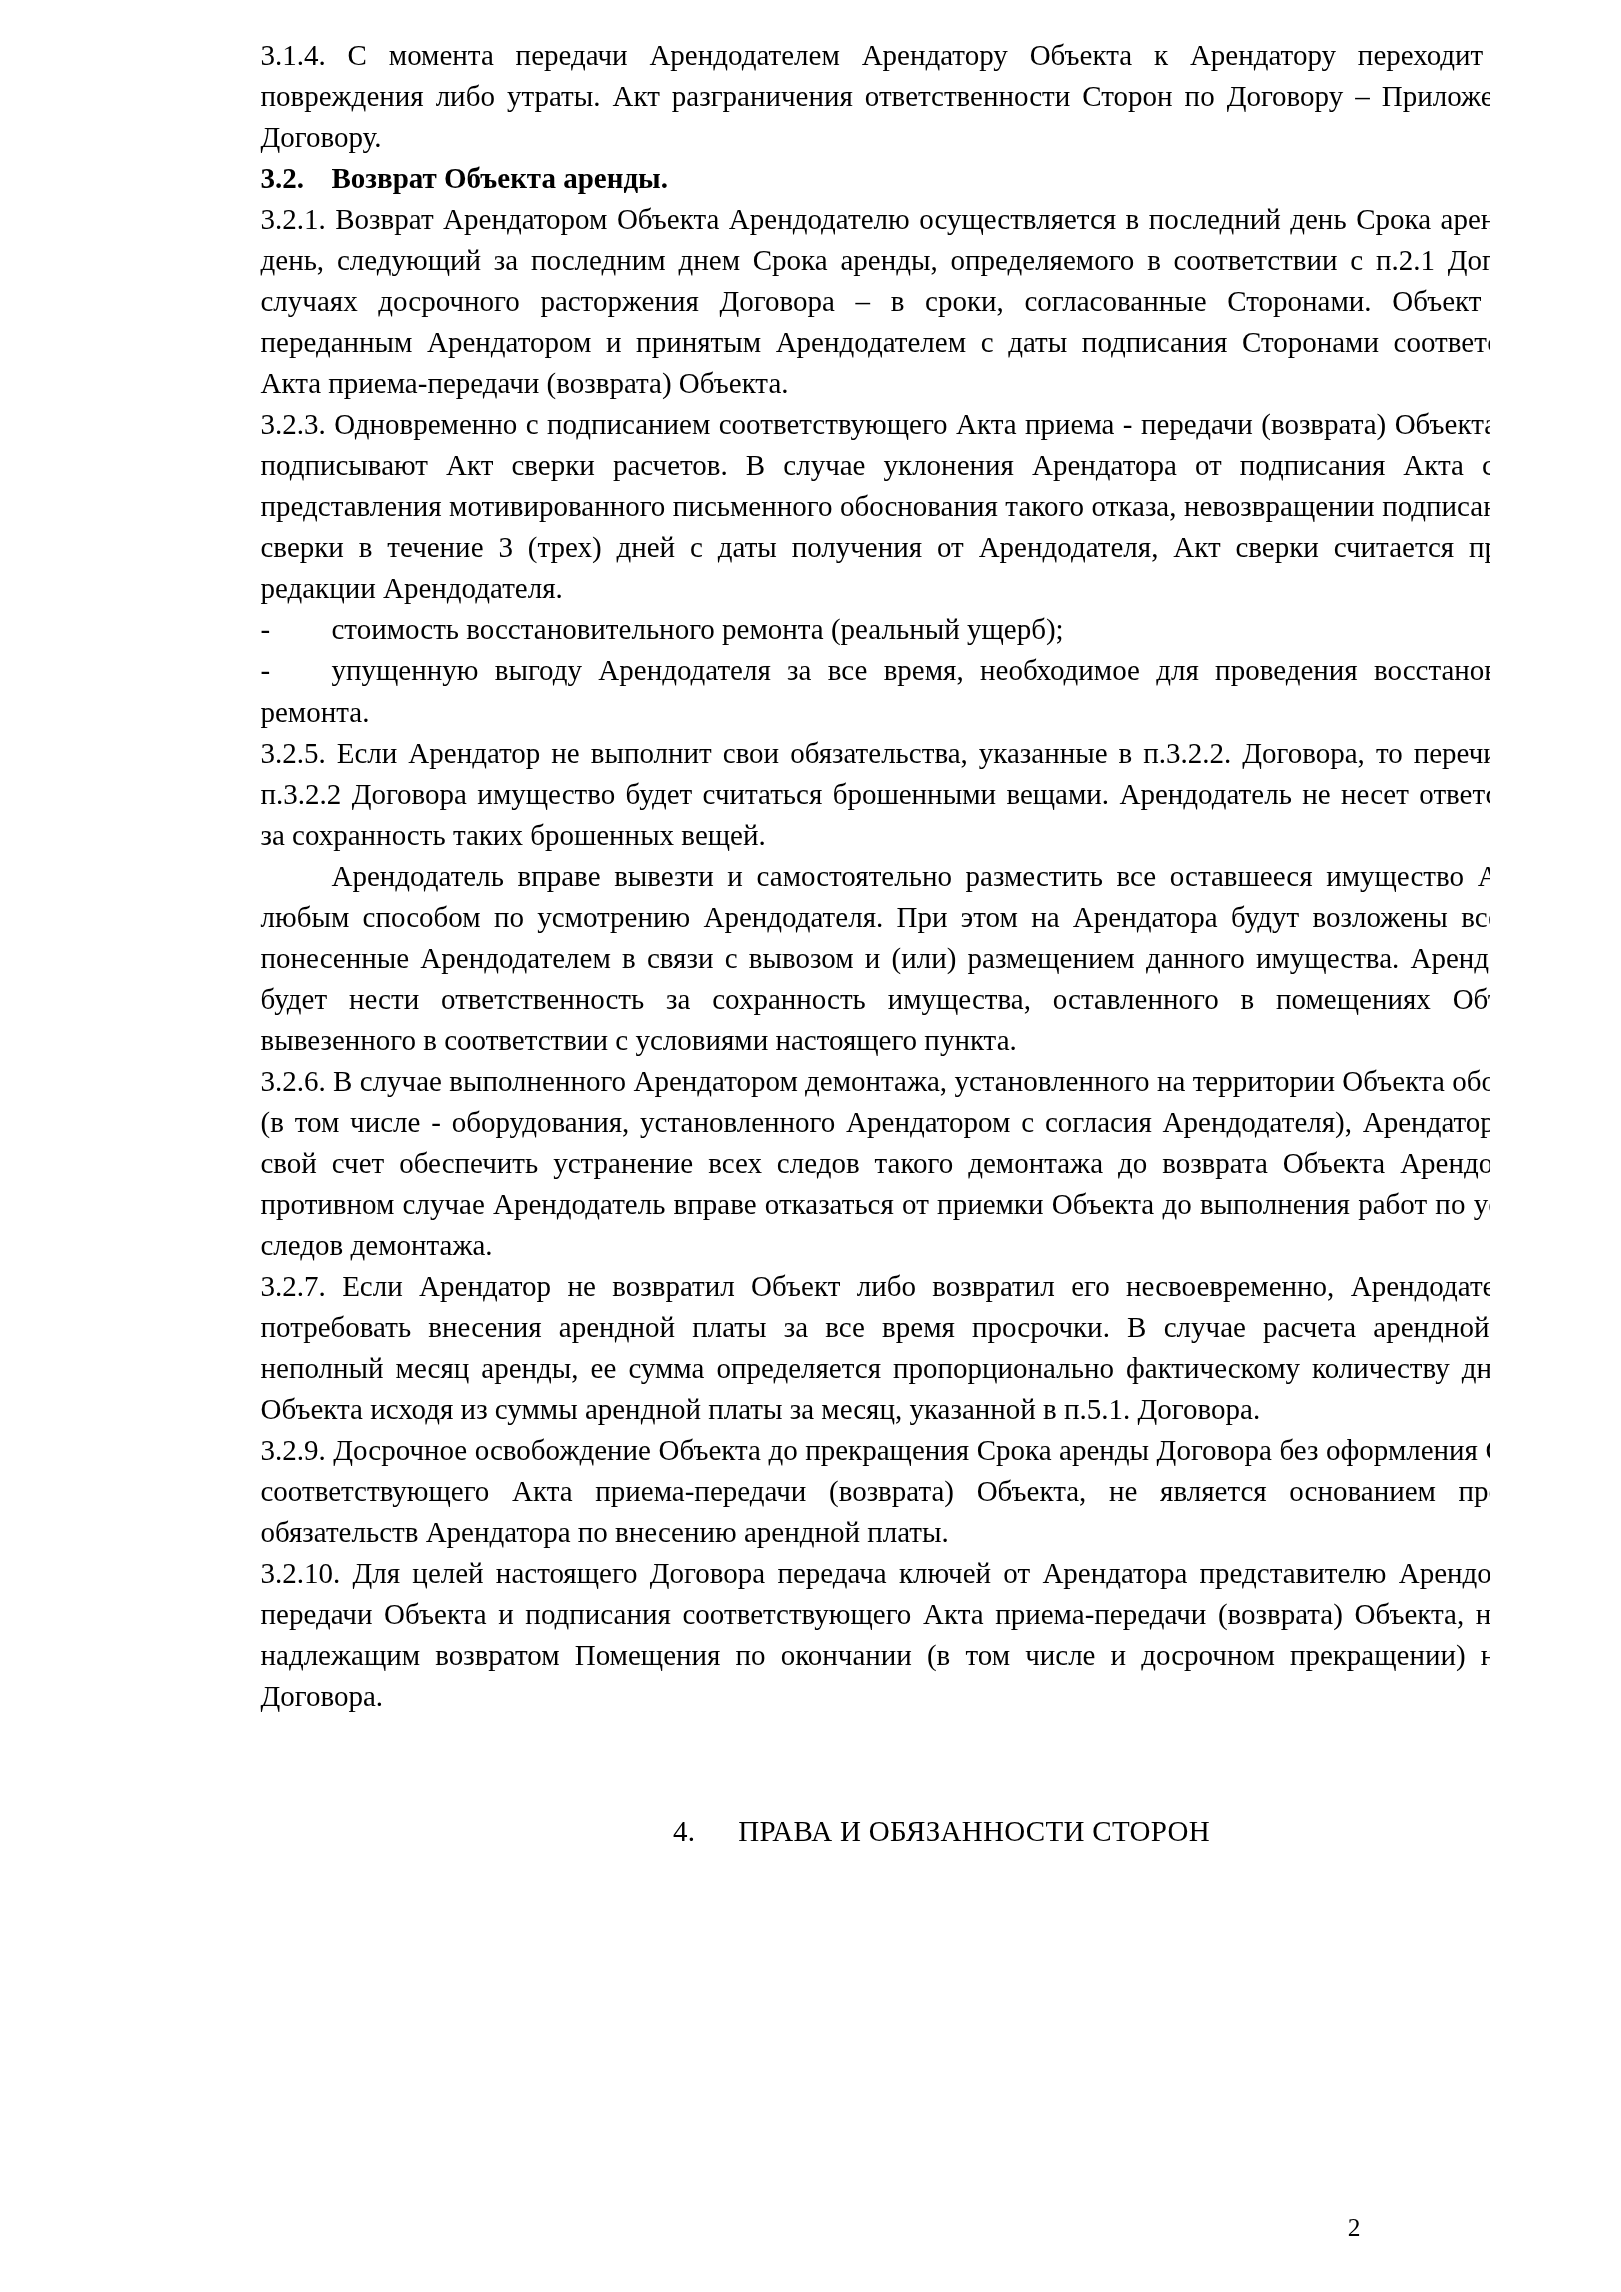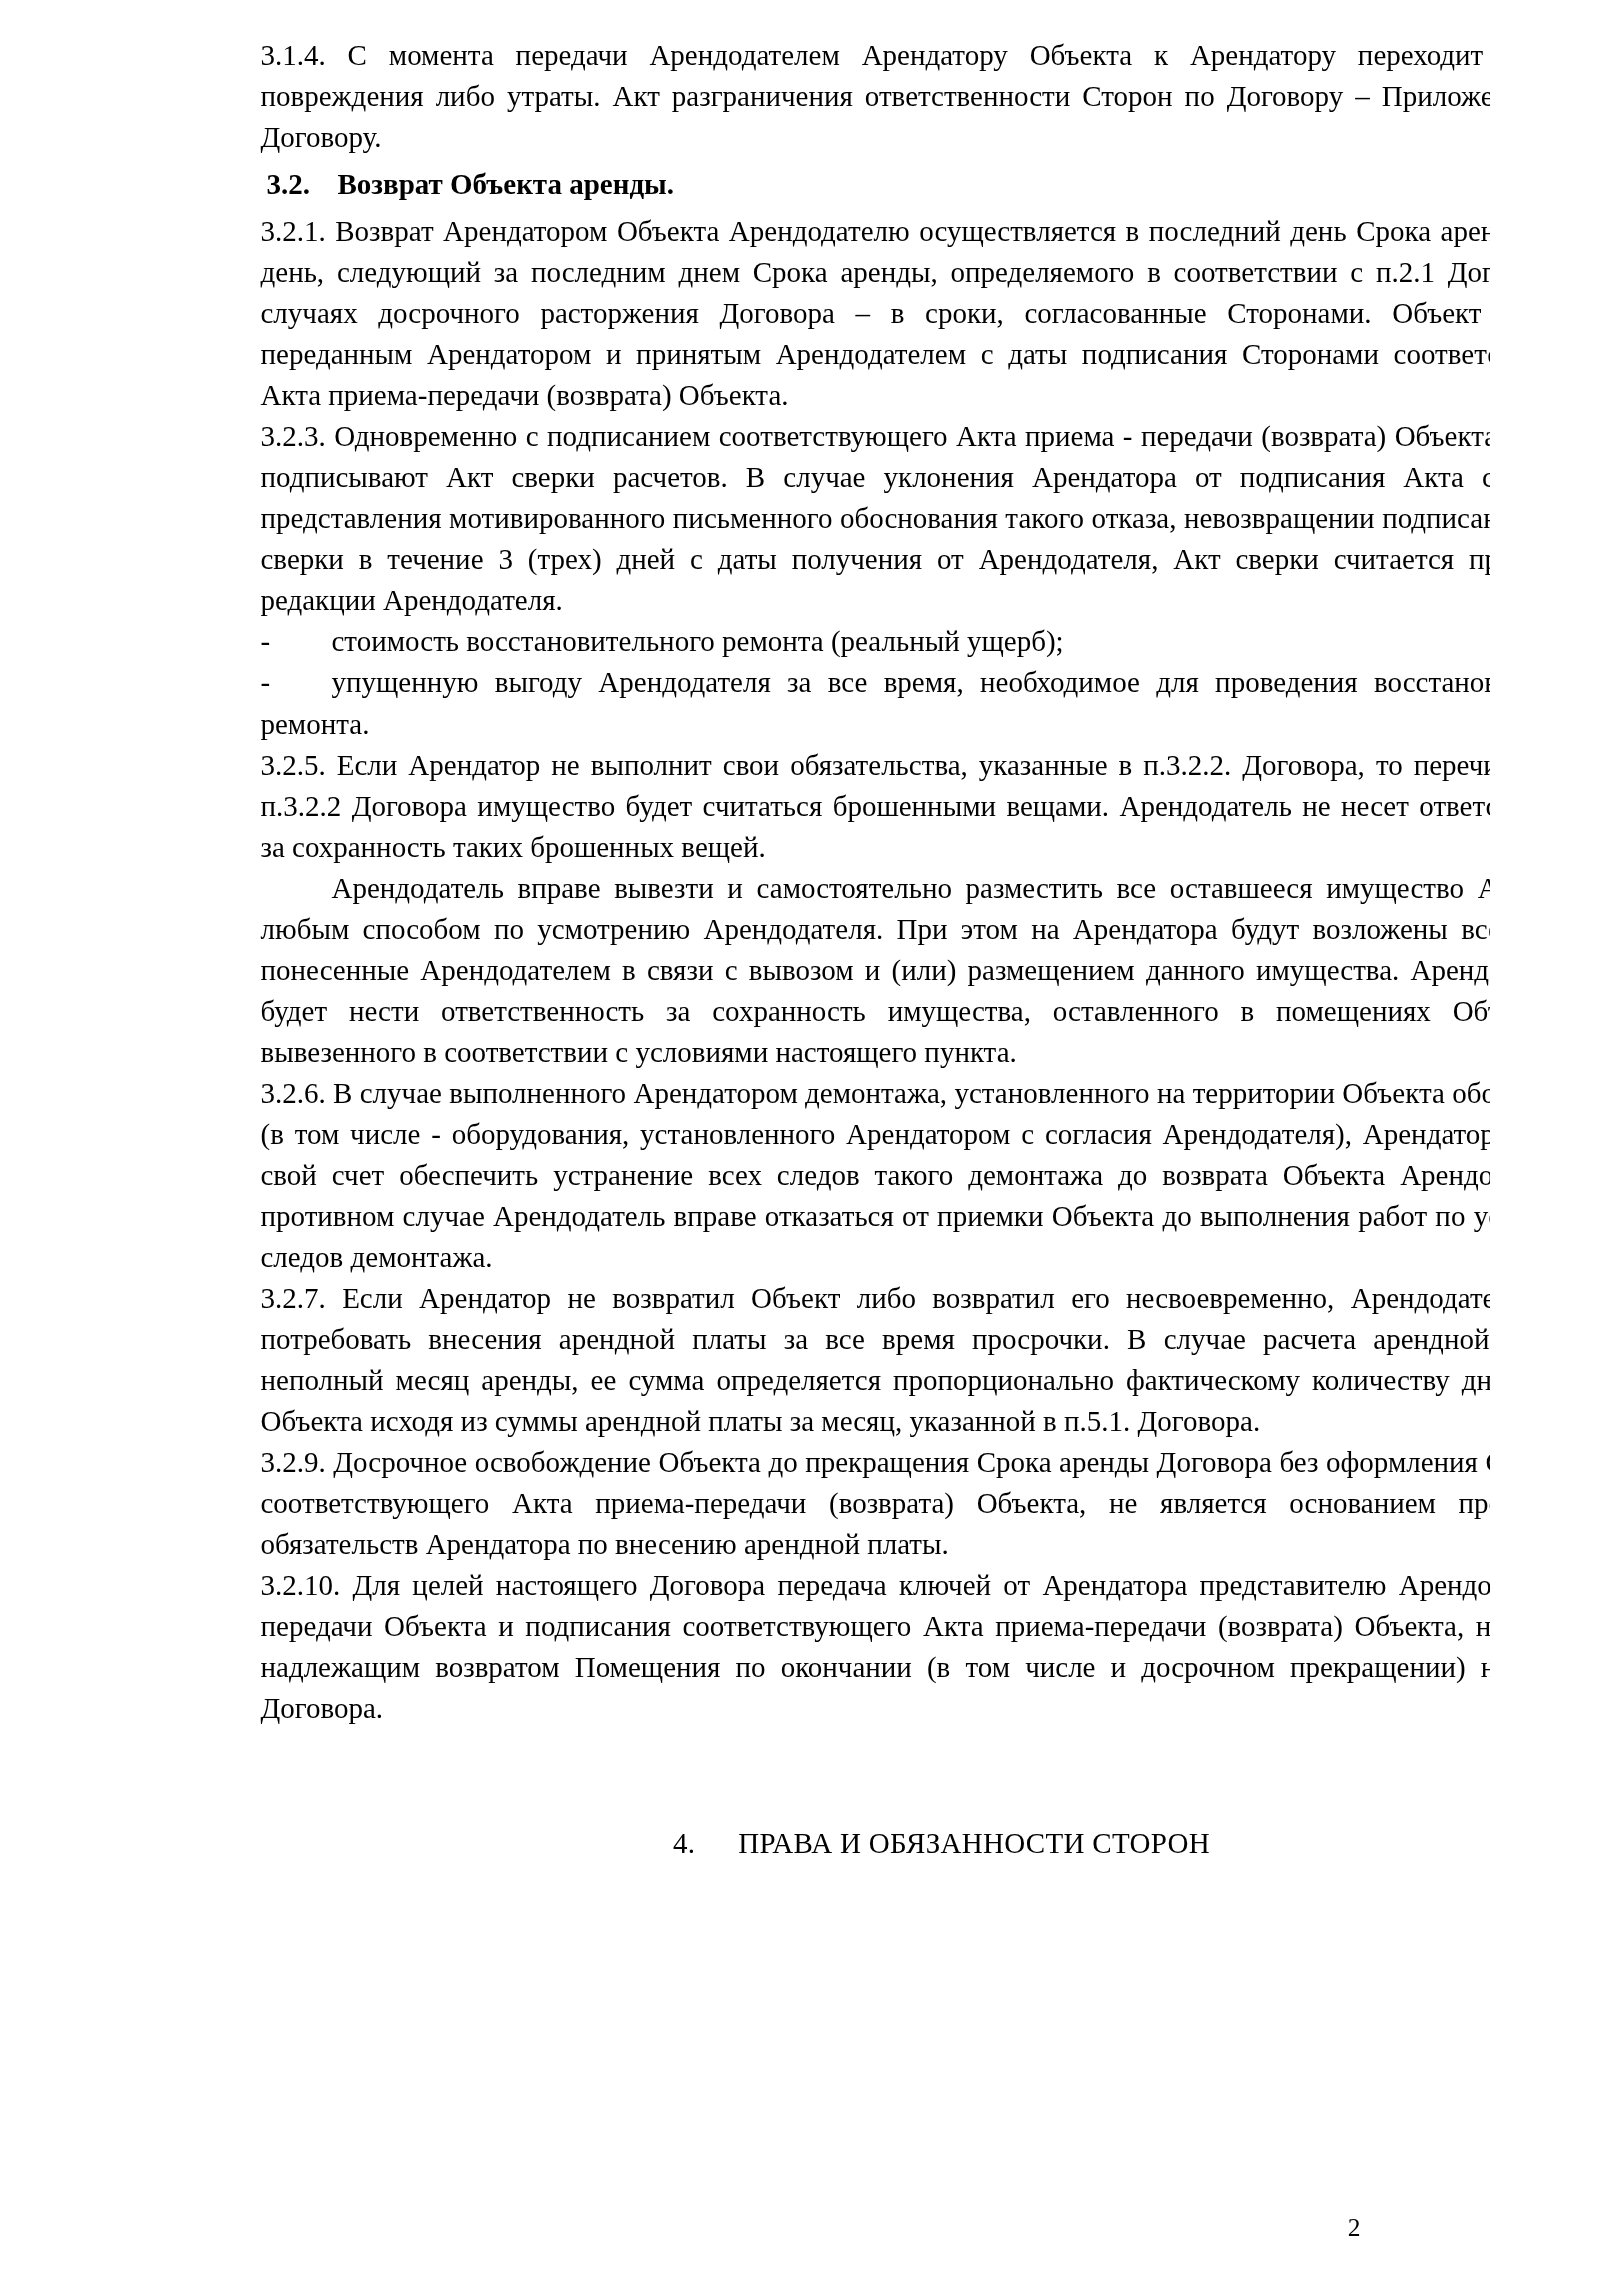--- a/index.html
+++ b/index.html
@@ -33,21 +33,21 @@
   }
   .para {
     margin: 0;
     text-align: justify;
     text-indent: 0;
   }
   .para-indent {
     text-indent: 71px;
   }
   .heading-sub {
-    margin: 6px;
+    margin: 0;
     font-weight: bold;
     text-align: left;
   }
   .heading-sub .num {
     display: inline-block;
     min-width: 71px;
   }
   .bullet-row {
     margin: 0;
     text-align: justify;

